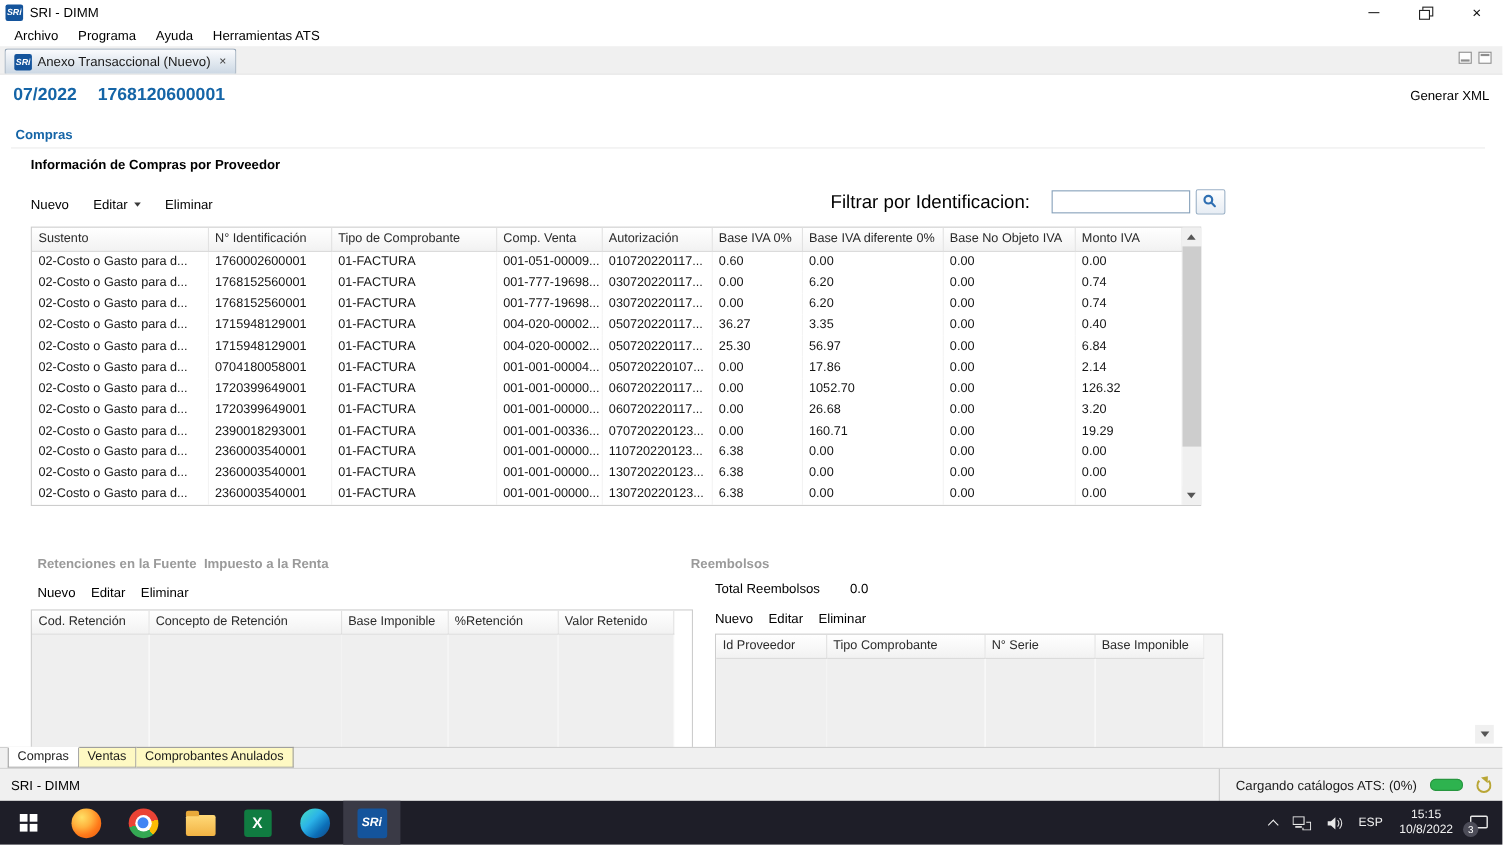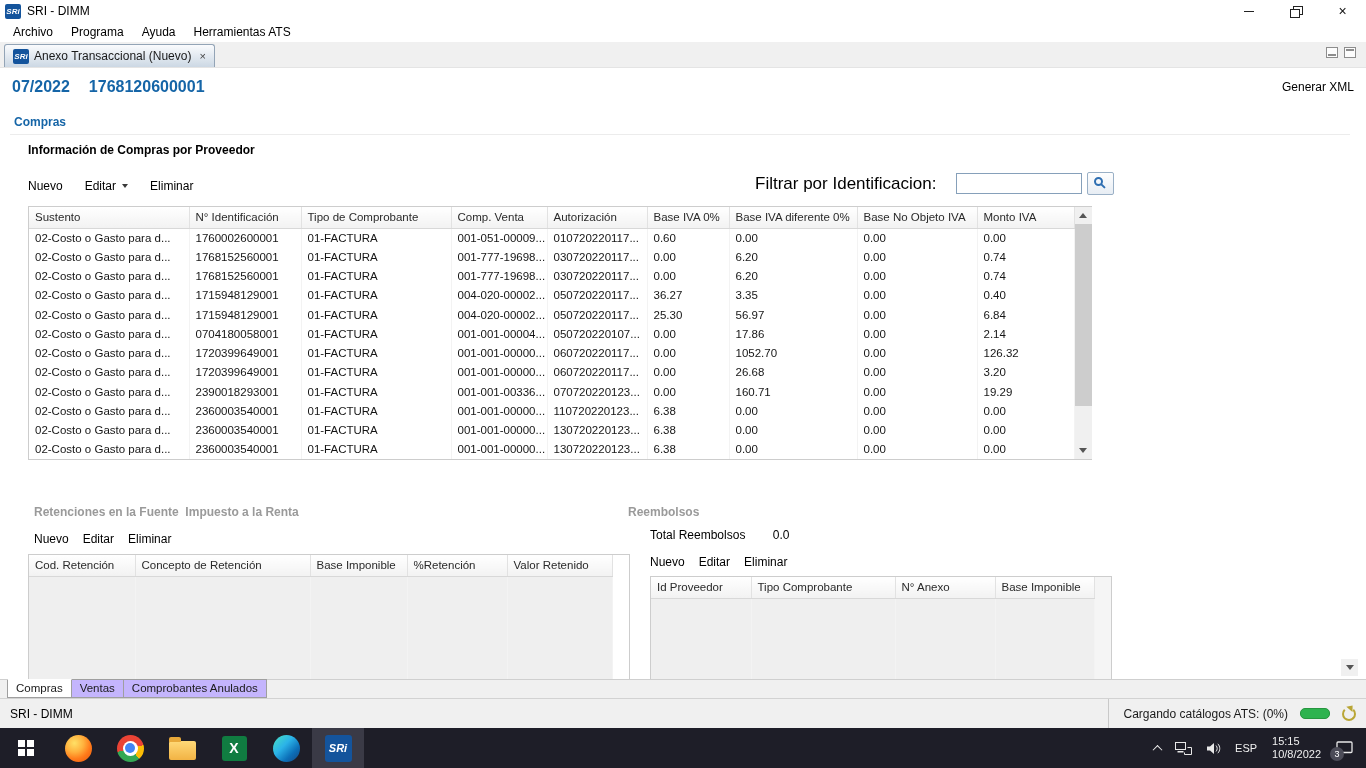--- a/index.html
+++ b/index.html
@@ -74,21 +74,21 @@
   .mini-toolbar .tbtn{margin-right:14px}
   .empty-wrap{position:absolute;border:1px solid #cdcdcd;background:#fff;display:flex;overflow:hidden}
   .empty-col{background:#efefef;border-right:1px solid #fff}
   .reem-total{position:absolute;top:422px;left:650px;font-size:12px;color:#000}
   .reem-total-val{margin-left:24px}
   .plainscroll{width:17px;background:#f5f5f5;flex:none}
   .panel-sdown{position:absolute;top:553px;left:1341px;width:17px;height:17px;background:#f0f0f0;display:flex;align-items:center;justify-content:center;cursor:pointer}
 
   
   .bottom-tabs{position:absolute;top:679px;left:0;width:1366px;height:19px;background:#f0f0f0;border-top:1px solid #cfcfcf;display:flex;padding-left:7px}
-  .btab{position:relative;top:-1px;height:19px;line-height:17px;padding:0 8px;font-size:11.5px;background:#c4b5fd;border:1px solid #9f9f9f;cursor:pointer;white-space:nowrap}
+  .btab{position:relative;top:-1px;height:19px;line-height:17px;padding:0 8px;font-size:11.5px;background:#fef9c3;border:1px solid #9f9f9f;cursor:pointer;white-space:nowrap}
   .btab.active{background:#fff;border-top-color:#fff}
   .btab + .btab{border-left:none}
 
   
   .statusbar{position:absolute;top:698px;left:0;width:1366px;height:30px;background:#f0f0f0;border-top:1px solid #d2d2d2;display:flex;align-items:center;font-size:12px}
   .status-left{padding-left:10px;color:#000}
   .status-right{margin-left:auto;height:100%;display:flex;align-items:center;gap:12px;border-left:1px solid #c9c9c9;padding:0 10px 0 14px}
   .progress-pill{width:30px;height:11px;border-radius:5px;border:1px solid #27963f}
   .ats-icon{width:14px;height:14px;border:2px solid #b9a635;border-top-color:transparent;border-radius:50%;position:relative}
   .ats-icon::after{content:"";position:absolute;top:-4px;right:-1px;width:0;height:0;border-left:4px solid transparent;border-right:4px solid transparent;border-bottom:5px solid #b9a635;transform:rotate(40deg)}
@@ -104,21 +104,21 @@
   .chrome-icon::before{content:"";position:absolute;inset:6px;background:#fff;border-radius:50%}
   .chrome-icon::after{content:"";position:absolute;inset:8.5px;background:#4285f4;border-radius:50%}
   .folder-icon{width:27px;height:19px;background:linear-gradient(#ffd978,#f2b344);border-radius:2px;position:relative;margin-top:4px}
   .folder-icon::before{content:"";position:absolute;top:-4px;left:0;width:12px;height:5px;background:#e8a93a;border-radius:2px 2px 0 0}
   .excel-icon{width:25px;height:25px;background:#107c41;color:#fff;font-weight:bold;font-size:14px;display:flex;align-items:center;justify-content:center;border-radius:3px}
   .edge-icon{width:27px;height:27px;border-radius:50%;background:linear-gradient(135deg,#49e2c2 0%,#2bb3e8 40%,#0c6fb8 70%,#15457f 100%)}
   .tray{margin-left:auto;display:flex;align-items:center;color:#f0f0f0;gap:0;padding-right:6px}
   .tray-item{display:flex;align-items:center;justify-content:center;height:40px;padding:0 7px;cursor:pointer;position:relative}
   .chev-up{width:7px;height:7px;border-left:1.5px solid #eee;border-top:1.5px solid #eee;transform:rotate(45deg) translate(1px,1px)}
   .lang{font-size:11px}
-  .clock{font-size:11px;line-height:13px;text-align:left;padding:0 8px}
+  .clock{font-size:11px;line-height:13px;text-align:center;padding:0 8px}
   .badge{position:absolute;left:1px;top:19px;width:14px;height:14px;border-radius:50%;background:#4c4c58;color:#fff;font-size:9px;display:flex;align-items:center;justify-content:center}
 </style>
 </head>
 <body>
 
 <div class="titlebar">
   <span class="sri-logo sm">SRi</span>
   <span class="title-text">SRI - DIMM</span>
   <span class="win-controls">
     <span class="wbtn">
@@ -379,21 +379,21 @@
     <span class="tbtn">Nuevo</span>
     <span class="tbtn">Editar</span>
     <span class="tbtn">Eliminar</span>
   </div>
   <div class="empty-wrap" style="top:470px;left:650px;width:462px;height:105px">
     <table class="grid" id="reem-table" style="width:443px">
       <thead>
           <tr>
             <th style="width: 100px;">Id Proveedor</th>
             <th style="width: 144px;">Tipo Comprobante</th>
-            <th style="width: 100px;">N° Anexo</th>
+            <th style="width: 100px;">N° Serie</th>
             <th style="width: 99px;">Base Imponible</th>
           </tr>
         </thead>
         <tbody>
           <tr>
             <td class="empty-col" style="height: 82px;"></td>
             <td class="empty-col" style="height: 82px;"></td>
             <td class="empty-col" style="height: 82px;"></td>
             <td class="empty-col" style="height: 82px;"></td>
           </tr>

